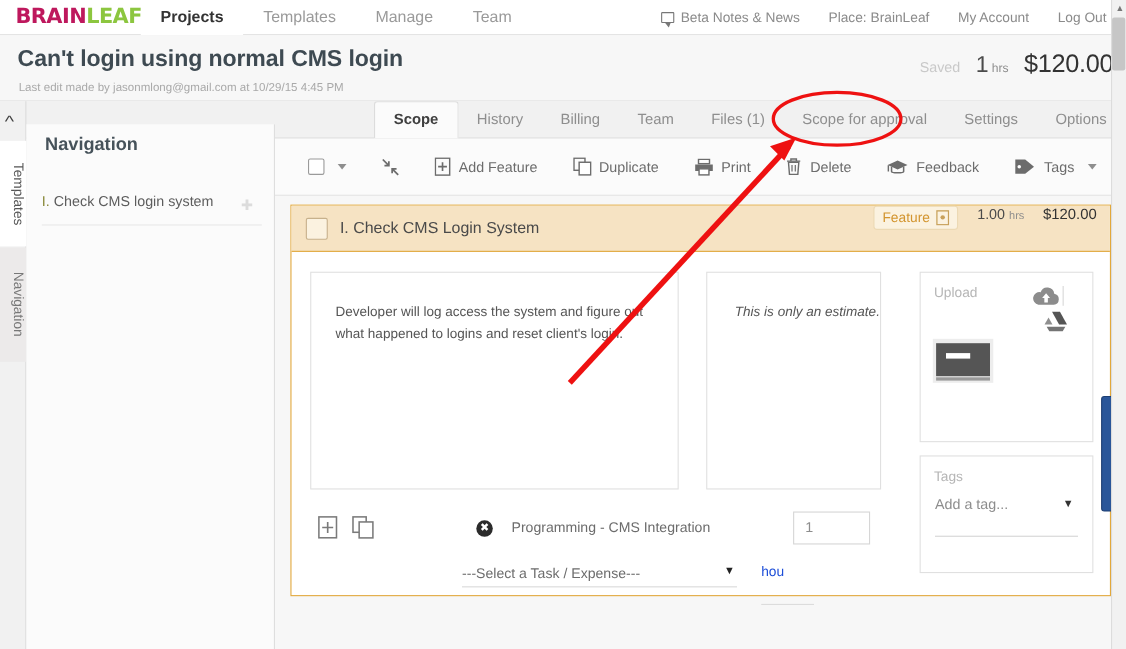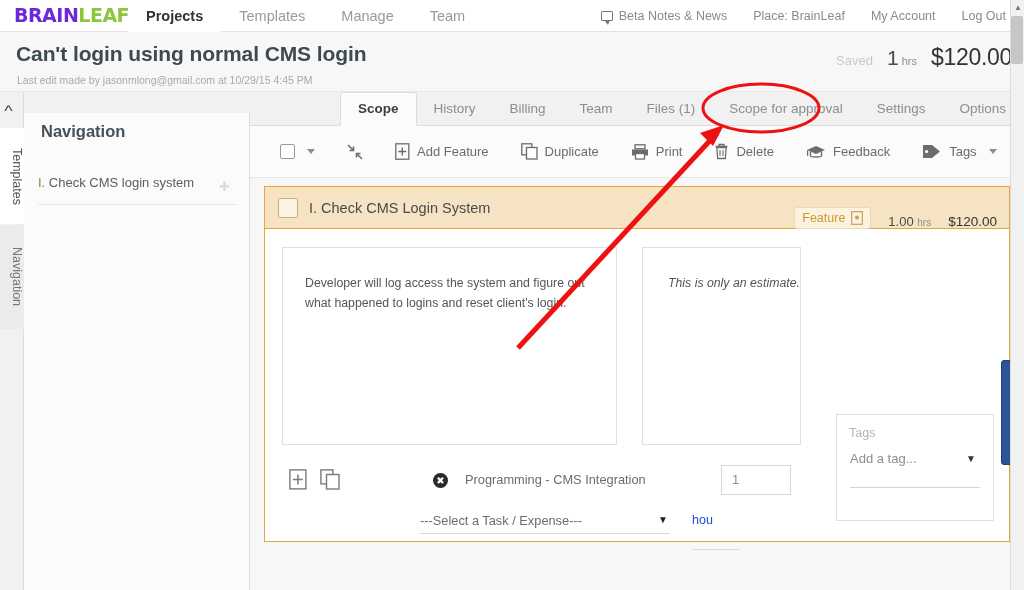--- a/index.html
+++ b/index.html
@@ -10,21 +10,21 @@
     background:#f4f4f4; color:#555;
     overflow:hidden; position:relative;
   }
   #app { position:relative; width:1024px; height:590px; background:#f7f7f7; }
 
   
   .topnav { position:absolute; left:0; top:0; width:1024px; height:32px;
             background:#fff; border-bottom:1px solid #e2e2e2; }
   .logo { position:absolute; left:14px; top:4px; font-size:19px; font-weight:bold;
           letter-spacing:-0.5px; font-family:"DejaVu Sans", sans-serif; }
-  .logo .b { color:#6d28d9; }
+  .logo .b { color:#be185d; }
   .logo .l { color:#8cc63f; }
   .mainnav { position:absolute; left:128px; top:0; height:32px; display:flex; }
   .mainnav a { display:block; padding:0 18px; line-height:32px; font-size:14.5px;
                color:#9a9a9a; text-decoration:none; }
   .mainnav a.active { color:#333; font-weight:bold; background:#fff; }
   .rightnav { position:absolute; right:18px; top:0; height:32px; display:flex; align-items:center; }
   .rightnav a { font-size:12.5px; color:#8b8b8b; text-decoration:none; margin-left:26px;
                 display:flex; align-items:center; gap:6px; }
   .chat-ico { display:inline-block; width:12px; height:10px; border:1.4px solid #777;
               border-radius:1px; position:relative; }
@@ -88,21 +88,21 @@
 
   
   .feature { position:absolute; left:264px; top:186px; width:746px; height:356px;
              border:1.6px solid #e2a83c; background:#fff; }
   .feat-head { position:relative; height:42px; background:#f6e3c3; border-bottom:1.4px solid #e2a83c;
                display:flex; align-items:center; }
   .feat-chk { width:20px; height:20px; border:1.4px solid #c7b18c; background:#fbf2e0;
               margin-left:13px; border-radius:2px; }
   .feat-title { margin-left:11px; font-size:14.5px; color:#4a4a4a; font-weight:500; }
   .feat-right { position:absolute; right:12px; top:0; height:42px; display:flex;
-                align-items:flex-end; gap:17px; }
+                align-items:flex-start; gap:17px; }
   .badge { background:#fbf2e0; border:1px solid #ecd9b4; border-radius:3px; padding:3px 7px;
            font-size:12.5px; color:#d3952f; display:flex; align-items:center; gap:6px; }
   .fhrs { font-size:13px; color:#4a4a4a; }
   .fhrs .u { font-size:10px; color:#8e8e8e; }
   .fprice { font-size:13.5px; color:#333; }
 
   .feat-body { position:relative; height:312px; }
   .desc-box { position:absolute; left:17px; top:18px; width:335px; height:198px;
               border:1px solid #e0e0e0; background:#fff; }
   .desc-box p { margin:0; padding:25px 22px 0 22px; font-size:12.3px; color:#555;
@@ -291,20 +291,38 @@
     </div>
 
     <div class="feat-body">
       <div class="desc-box">
         <p>Developer will log access the system and figure out what happened to logins and reset client's login.</p>
       </div>
       <div class="note-box">
         <p>This is only an estimate.</p>
       </div>
 
+      <div class="panel upload">
+        <span class="panel-lbl">Upload</span>
+        <svg style="position:absolute;right:29px;top:13px;" width="26" height="18" viewBox="0 0 26 18">
+          <path d="M6 16 h14 a5 5 0 0 0 0.4 -9.9 A6.4 6.4 0 0 0 8 4.6 A5 5 0 0 0 6 16 z" fill="#8c8c8c"></path>
+          <path d="M13 5.5 L16.6 10 h-7.2 z M11.4 10 h3.2 v4 h-3.2 z" fill="#fff"></path>
+        </svg>
+        <span style="position:absolute;right:26px;top:12px;width:1px;height:18px;background:#d8d8d8;"></span>
+        <svg style="position:absolute;right:21px;top:34px;" width="24" height="21" viewBox="0 0 24 21">
+          <path d="M8.4 1.5 h7.2 L22 13 h-7.2 z" fill="#555"></path>
+          <path d="M1.6 13 L5.2 6.7 L8.8 13 z" fill="#8f8f8f"></path>
+          <path d="M3.5 15 h17 l-2.4 4.2 h-12.2 z" fill="#747474"></path>
+        </svg>
+        <span class="thumb">
+          <span class="thumb-in"></span>
+          <span class="thumb-bar"></span>
+          <span class="thumb-ft"></span>
+        </span>
+      </div>
 
       <div class="panel tagsp">
         <span class="panel-lbl">Tags</span>
         <span class="tag-sel">
           <span>Add a tag...</span>
           <span class="ar">▼</span>
         </span>
       </div>
 
       <div class="taskrow">

